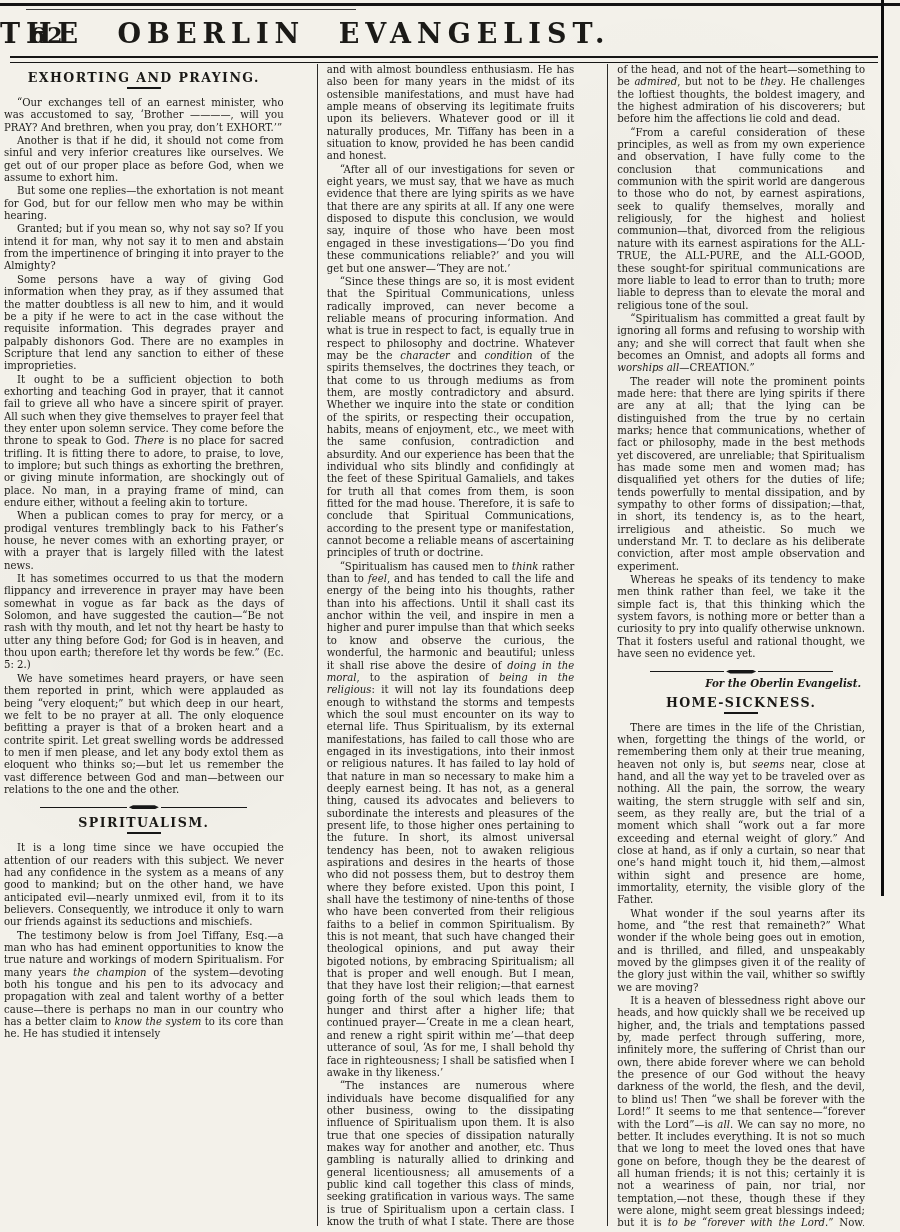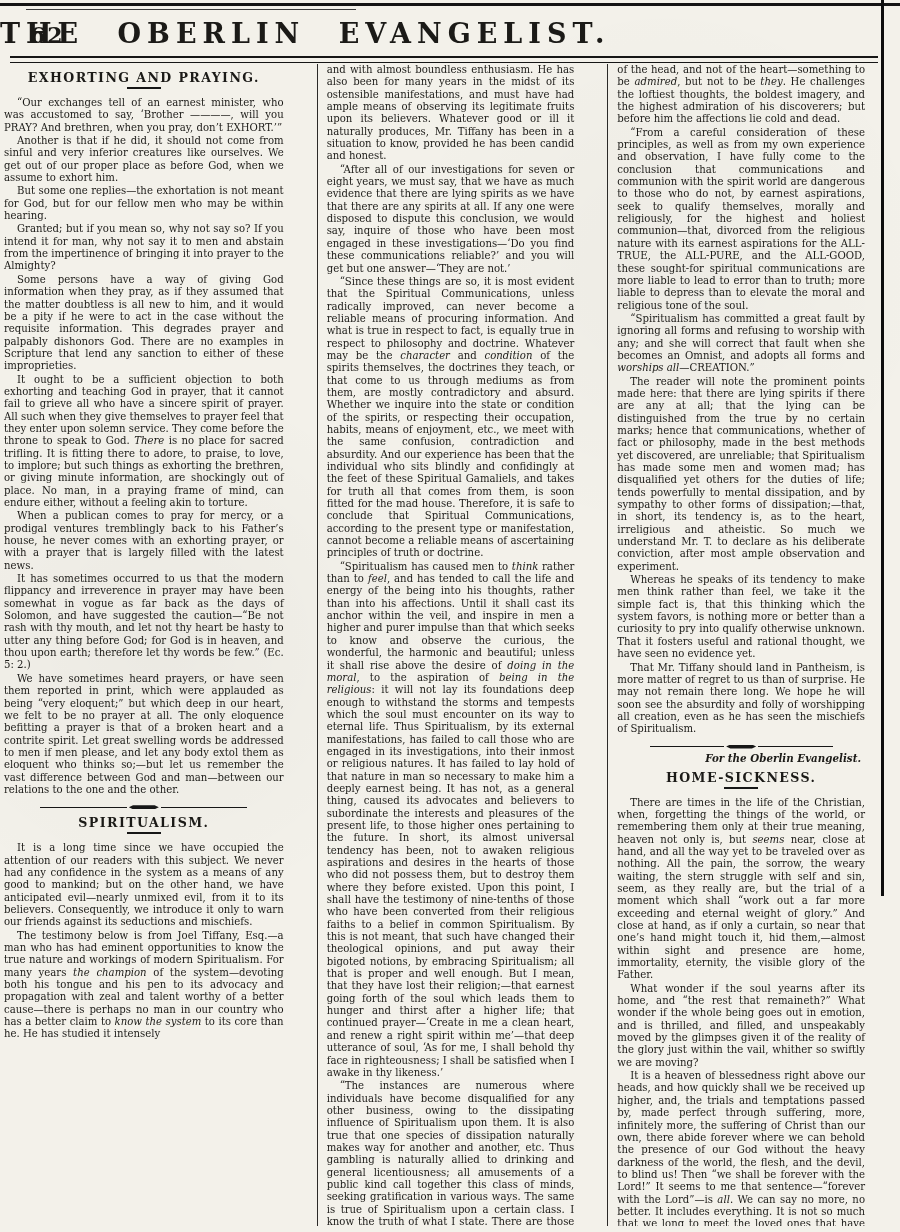--- a/index.html
+++ b/index.html
@@ -82,21 +82,20 @@
         <p>“Since these things are so, it is most evident that the Spiritual Communications, unless radically improved, can never become a reliable means of procuring information.  And what is true in respect to fact, is equally true in respect to philosophy and doctrine.  Whatever may be the <i>character</i> and <i>condition</i> of the spirits themselves, the doctrines they teach, or that come to us through mediums as from them, are mostly contradictory and absurd.  Whether we inquire into the state or condition of the spirits, or respecting their occupation, habits, means of enjoyment, etc., we meet with the same confusion, contradiction and absurdity.  And our experience has been that the individual who sits blindly and confidingly at the feet of these Spiritual Gamaliels, and takes for truth all that comes from them, is soon fitted for the mad house.  Therefore, it is safe to conclude that Spiritual Communications, according to the present type or manifestation, cannot become a reliable means of ascertaining principles of truth or doctrine.</p>
         <p>“Spiritualism has caused men to <i>think</i> rather than to <i>feel</i>, and has tended to call the life and energy of the being into his thoughts, rather than into his affections.  Until it shall cast its anchor within the veil, and inspire in men a higher and purer impulse than that which seeks to know and observe the curious, the wonderful, the harmonic and beautiful; unless it shall rise above the desire of <i>doing in the moral</i>, to the aspiration of <i>being in the religious</i>: it will not lay its foundations deep enough to withstand the storms and tempests which the soul must encounter on its way to eternal life.  Thus Spiritualism, by its external manifestations, has failed to call those who are engaged in its investigations, into their inmost or religious natures.  It has failed to lay hold of that nature in man so necessary to make him a deeply earnest being.  It has not, as a general thing, caused its advocates and believers to subordinate the interests and pleasures of the present life, to those higher ones pertaining to the future.  In short, its almost universal tendency has been, not to awaken religious aspirations and desires in the hearts of those who did not possess them, but to destroy them where they before existed.  Upon this point, I shall have the testimony of nine-tenths of those who have been converted from their religious faiths to a belief in common Spiritualism.  By this is not meant, that such have changed their theological opinions, and put away their bigoted notions, by embracing Spiritualism; all that is proper and well enough.  But I mean, that they have lost their religion;—that earnest going forth of the soul which leads them to hunger and thirst after a higher life; that continued prayer—‘Create in me a clean heart, and renew a right spirit within me’—that deep utterance of soul, ‘As for me, I shall behold thy face in righteousness; I shall be satisfied when I awake in thy likeness.’</p>
         <p>“The instances are numerous where individuals have become disqualified for any other business, owing to the dissipating influence of Spiritualism upon them.  It is also true that one species of dissipation naturally makes way for another and another, etc.  Thus gambling is naturally allied to drinking and general licentiousness; all amusements of a public kind call together this class of minds, seeking gratification in various ways.  The same is true of Spiritualism upon a certain class.  I know the truth of what I state.  There are those who have lost their higher aspirations—who have ceased to make the proper distinctions between virtue and vice, between the pure and impure impulses of the soul; who have become and are becoming victims to a sensual philosophy, under the influence of what is termed Spiritualism.  Having seen these things within the circle of my acquaintance, I have been led to inquire into the cause, and have found it as before stated.</p>
       </div>
     <div class="column c3">
         <p class="cont">of the head, and not of the heart—something to be <i>admired</i>, but not to be <i>they</i>.  He challenges the loftiest thoughts, the boldest imagery, and the highest admiration of his discoverers; but before him the affections lie cold and dead.</p>
         <p>“From a careful consideration of these principles, as well as from my own experience and observation, I have fully come to the conclusion that communications and communion with the spirit world are dangerous to those who do not, by earnest aspirations, seek to qualify themselves, morally and religiously, for the highest and holiest communion—that, divorced from the religious nature with its earnest aspirations for the ALL-TRUE, the ALL-PURE, and the ALL-GOOD, these sought-for spiritual communications are more liable to lead to error than to truth; more liable to depress than to elevate the moral and religious tone of the soul.</p>
         <p>“Spiritualism has committed a great fault by ignoring all forms and refusing to worship with any; and she will correct that fault when she becomes an Omnist, and adopts all forms and <i>worships all</i>—CREATION.”</p>
         <p>The reader will note the prominent points made here: that there are lying spirits if there are any at all; that the lying can be distinguished from the true by no certain marks; hence that communications, whether of fact or philosophy, made in the best methods yet discovered, are unreliable; that Spiritualism has made some men and women mad; has disqualified yet others for the duties of life; tends powerfully to mental dissipation, and by sympathy to other forms of dissipation;—that, in short, its tendency is, as to the heart, irreligious and atheistic.  So much we understand Mr. T. to declare as his deliberate conviction, after most ample observation and experiment.</p>
         <p>Whereas he speaks of its tendency to make men think rather than feel, we take it the simple fact is, that this thinking which the system favors, is nothing more or better than a curiosity to pry into qualify otherwise unknown.  That it fosters useful and rational thought, we have seen no evidence yet.</p>
-        <p>That Mr. Tiffany should land in Pantheism, is more matter of regret to us than of surprise.  He may not remain there long.  We hope he will soon see the absurdity and folly of worshipping all creation, even as he has seen the mischiefs of Spiritualism.</p>
         <div class="separator">
           <span class="line"></span>
           <span class="diamond"></span>
           <span class="line"></span>
         </div>
         <div class="credit">For the Oberlin Evangelist.</div>
         <h2 class="art-heading">HOME-SICKNESS.</h2>
         <div class="heading-rule"></div>
         <p>There are times in the life of the Christian, when, forgetting the things of the world, or remembering them only at their true meaning, heaven not only is, but <i>seems</i> near, close at hand, and all the way yet to be traveled over as nothing.  All the pain, the sorrow, the weary waiting, the stern struggle with self and sin, seem, as they really are, but the trial of a moment which shall “work out a far more exceeding and eternal weight of glory.”  And close at hand, as if only a curtain, so near that one’s hand might touch it, hid them,—almost within sight and presence are home, immortality, eternity, the visible glory of the Father.</p>
         <p>What wonder if the soul yearns after its home, and “the rest that remaineth?”  What wonder if the whole being goes out in emotion, and is thrilled, and filled, and unspeakably moved by the glimpses given it of the reality of the glory just within the vail, whither so swiftly we are moving?</p>

